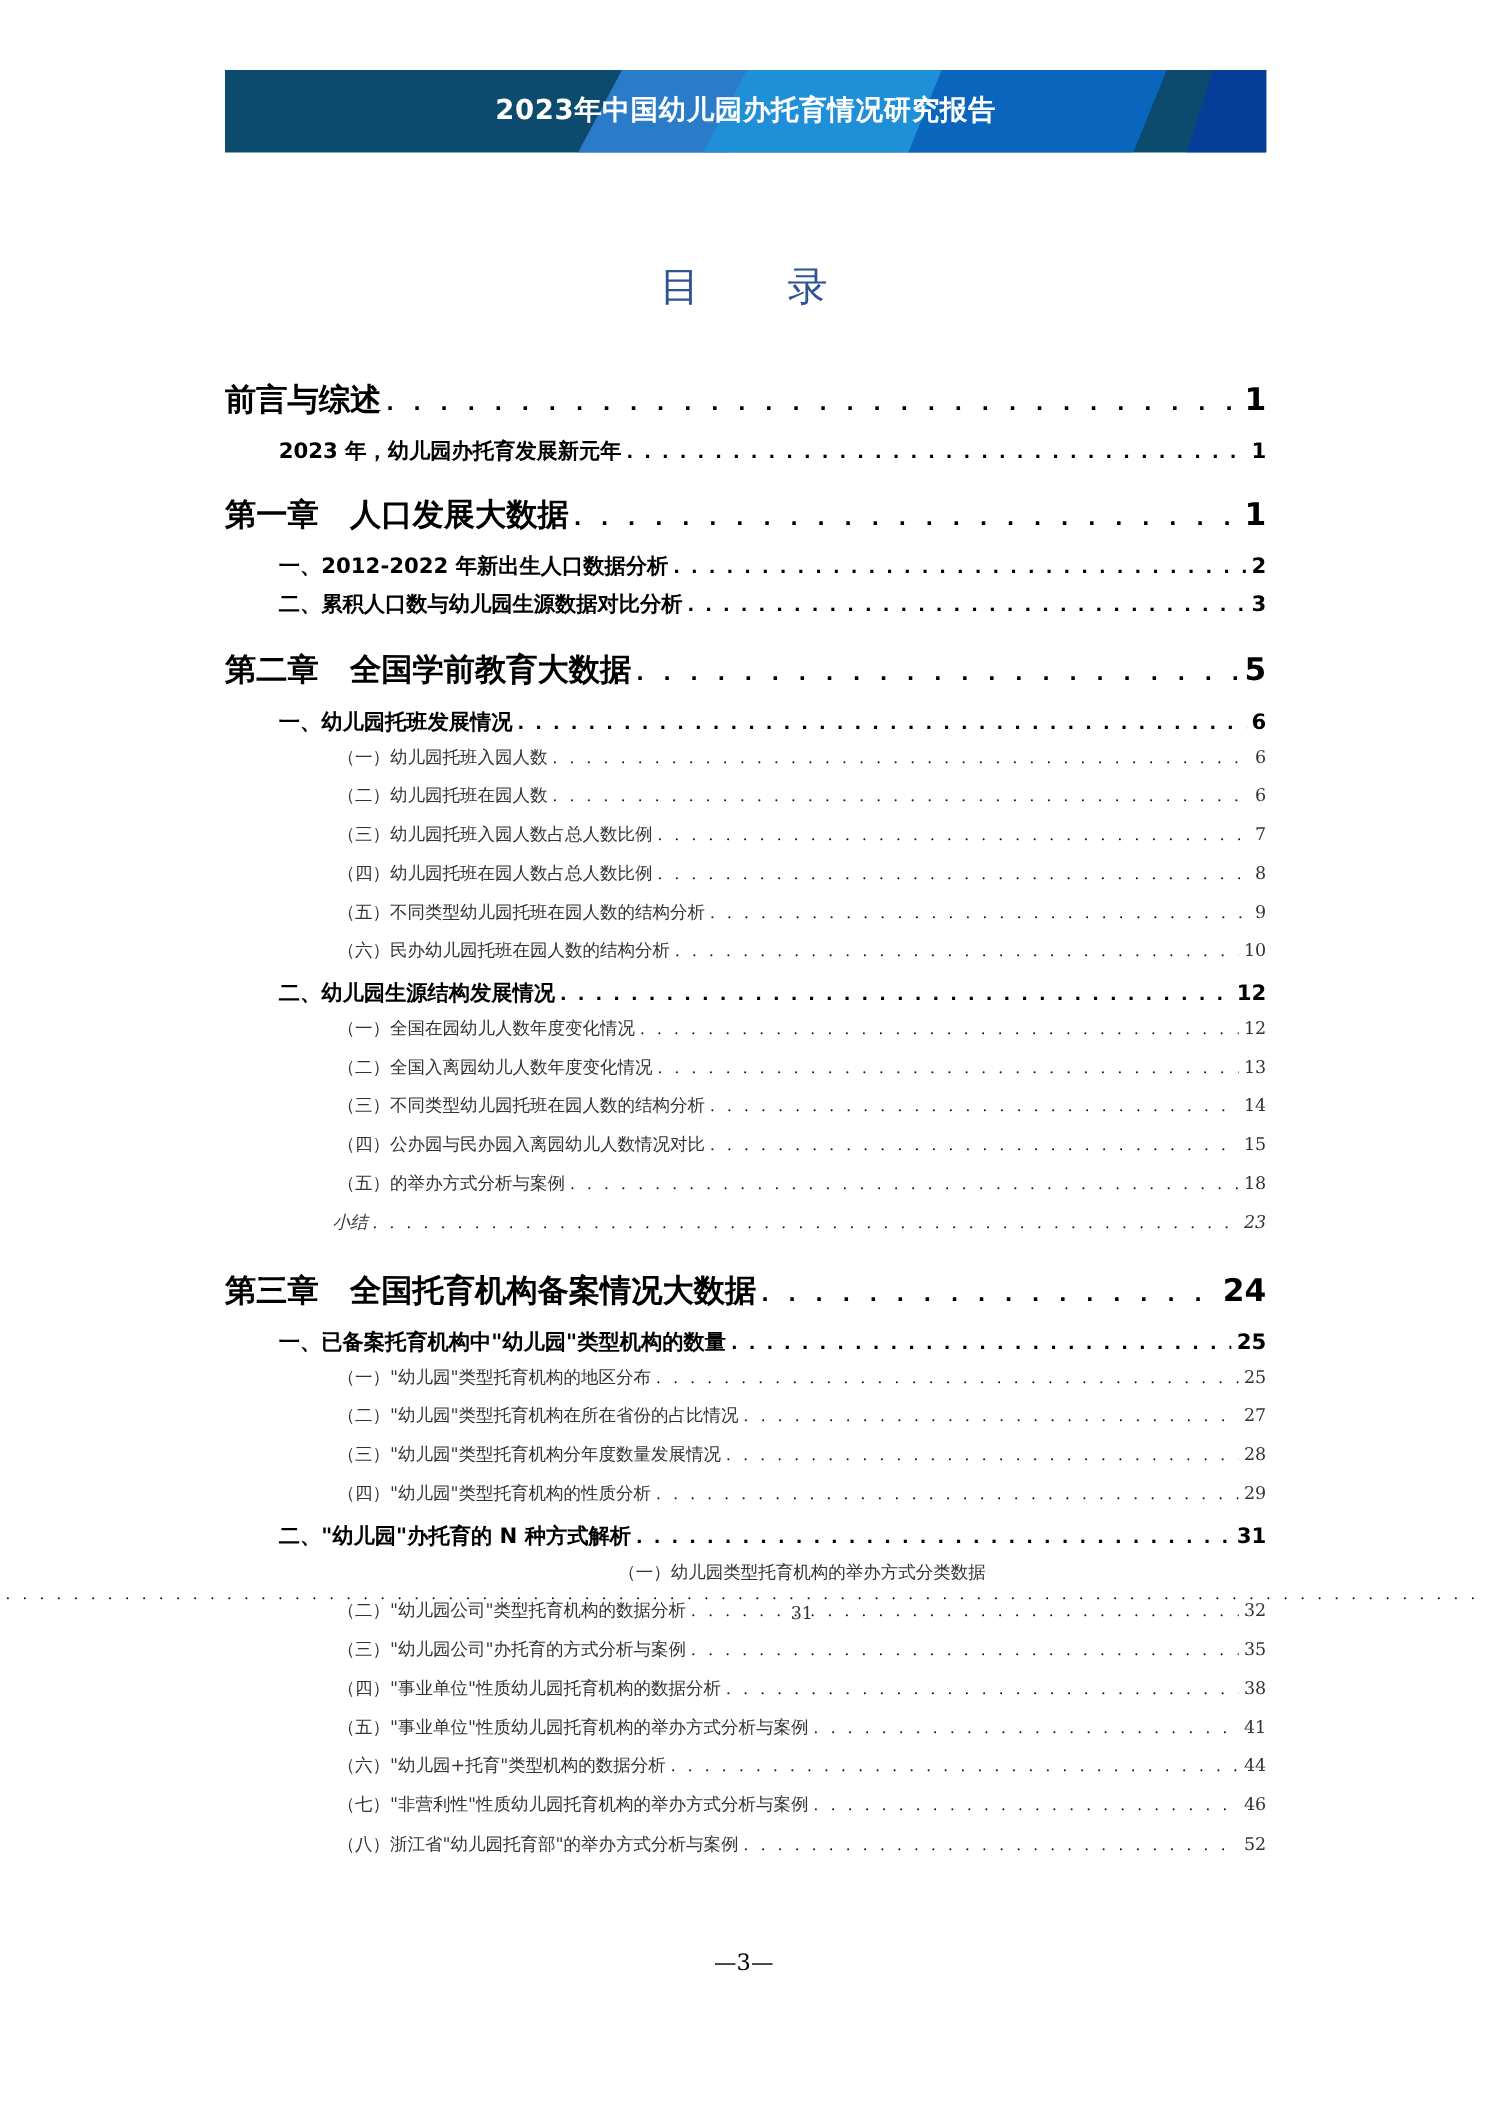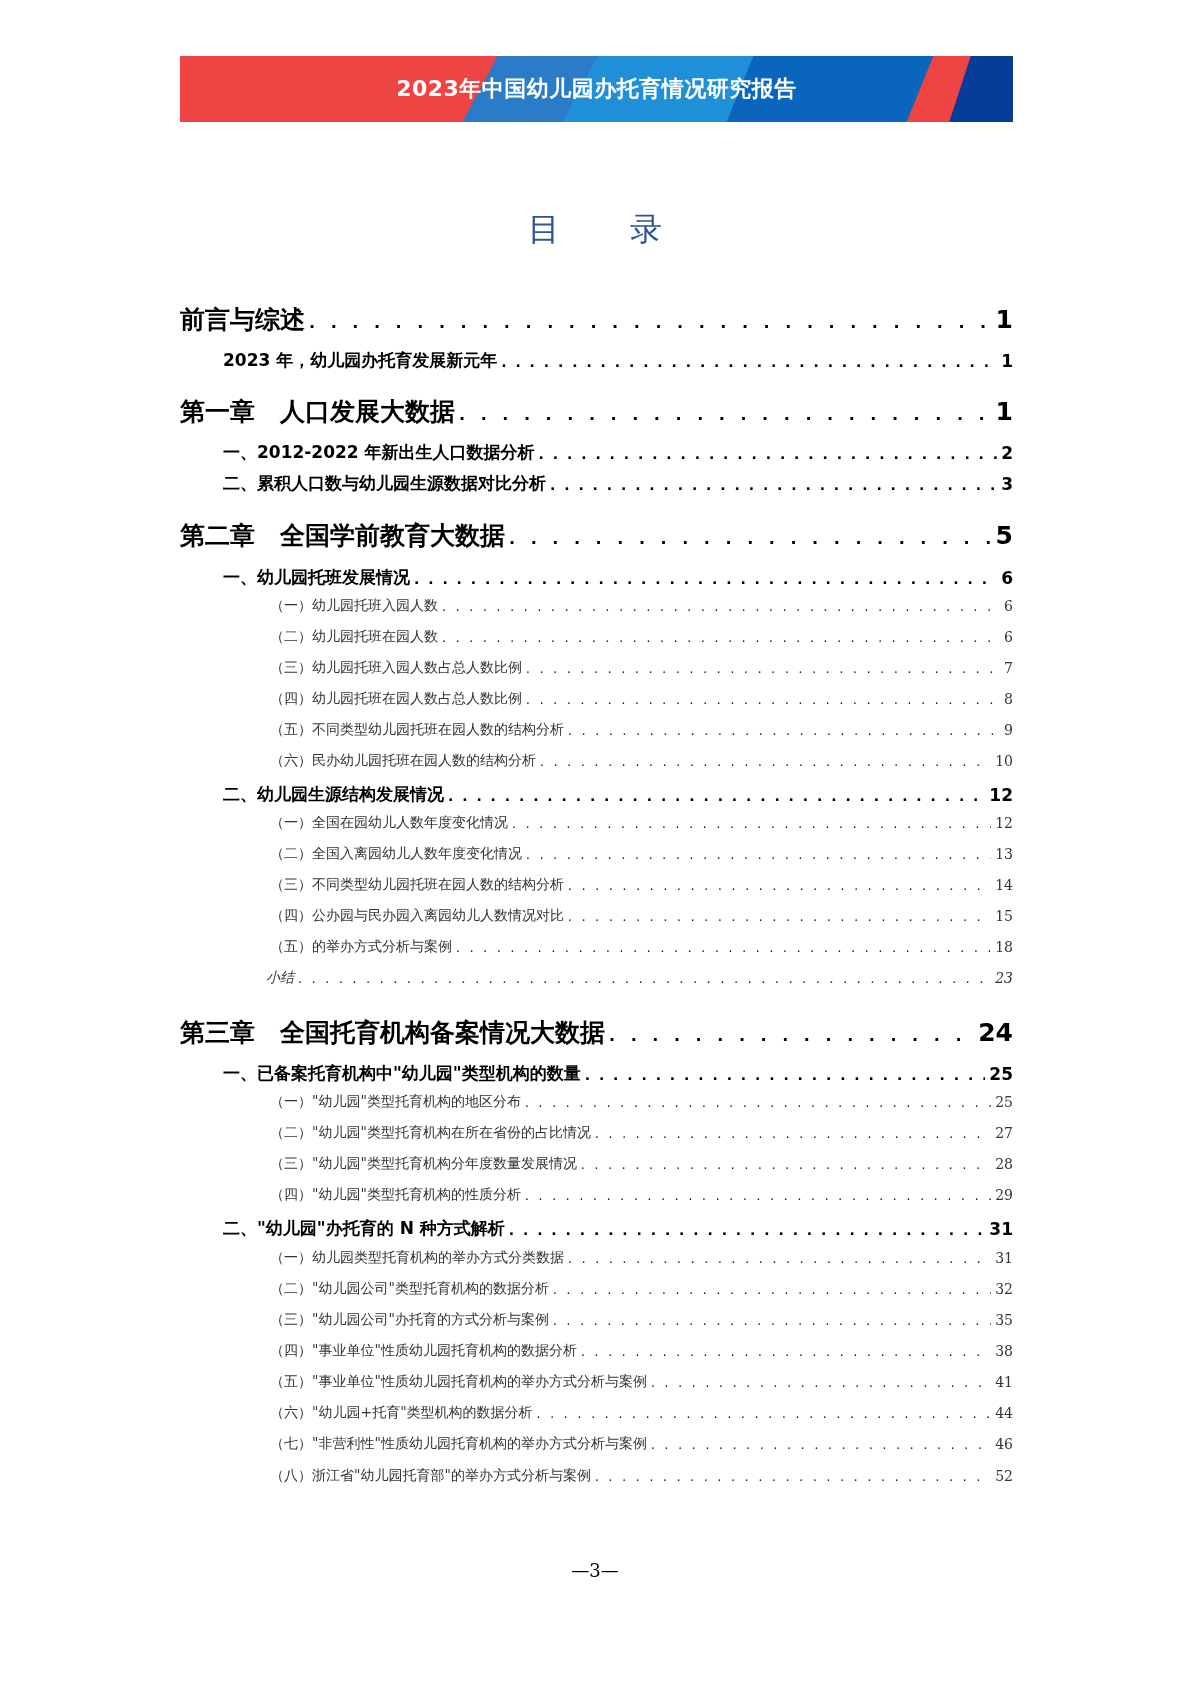--- a/index.html
+++ b/index.html
@@ -1,19 +1,19 @@
 <!DOCTYPE html>
 <html><head>
 <meta charset="utf-8">
 <style>
   html, body { margin: 0; padding: 0; background: #ffffff; }
   body { width: 1190px; height: 1683px; position: relative; overflow: hidden; }
   .banner {
     position: absolute; left: 180px; top: 56px; width: 833px; height: 66px;
-    background: #ef4444; overflow: hidden;
+    background: #0c4a6e; overflow: hidden;
   }
   .banner .stripe { position: absolute; top: 0; height: 100%; }
   .banner .s1 { left: 300px; width: 120px; background: #2a7bc8; transform: skewX(-28deg); }
   .banner .s2 { left: 400px; width: 170px; background: #1f8fd8; transform: skewX(-28deg); }
   .banner .s3 { left: 560px; width: 180px; background: #0a66bd; transform: skewX(-22deg); }
   .banner .s4 { left: 780px; width: 120px; background: #063d98; transform: skewX(-18deg); }
   .banner-title {
     position: absolute; left: 0; right: 0; top: 0; height: 66px; line-height: 66px;
     text-align: center; color: #ffffff; font-weight: bold; font-size: 22px;
     font-family: "DejaVu Sans", sans-serif; letter-spacing: 0.5px;
@@ -187,21 +187,21 @@
     <div class="entry lvl2" style="top: 1186px;">
       <span class="label">（四）"幼儿园"类型托育机构的性质分析</span>
       <span class="leader"></span>
       <span class="page">29</span>
     </div>
     <div class="entry lvl1" style="top: 1217px;">
       <span class="label">二、"幼儿园"办托育的 N 种方式解析</span>
       <span class="leader"></span>
       <span class="page">31</span>
     </div>
-    <div class="entry lvl2" style="top: 1249px;">
+    <div class="entry lvl2" style="top: 1249px; flex-direction: column;">
       <span class="label">（一）幼儿园类型托育机构的举办方式分类数据</span>
       <span class="leader"></span>
       <span class="page">31</span>
     </div>
     <div class="entry lvl2" style="top: 1280px;">
       <span class="label">（二）"幼儿园公司"类型托育机构的数据分析</span>
       <span class="leader"></span>
       <span class="page">32</span>
     </div>
     <div class="entry lvl2" style="top: 1311px;">

